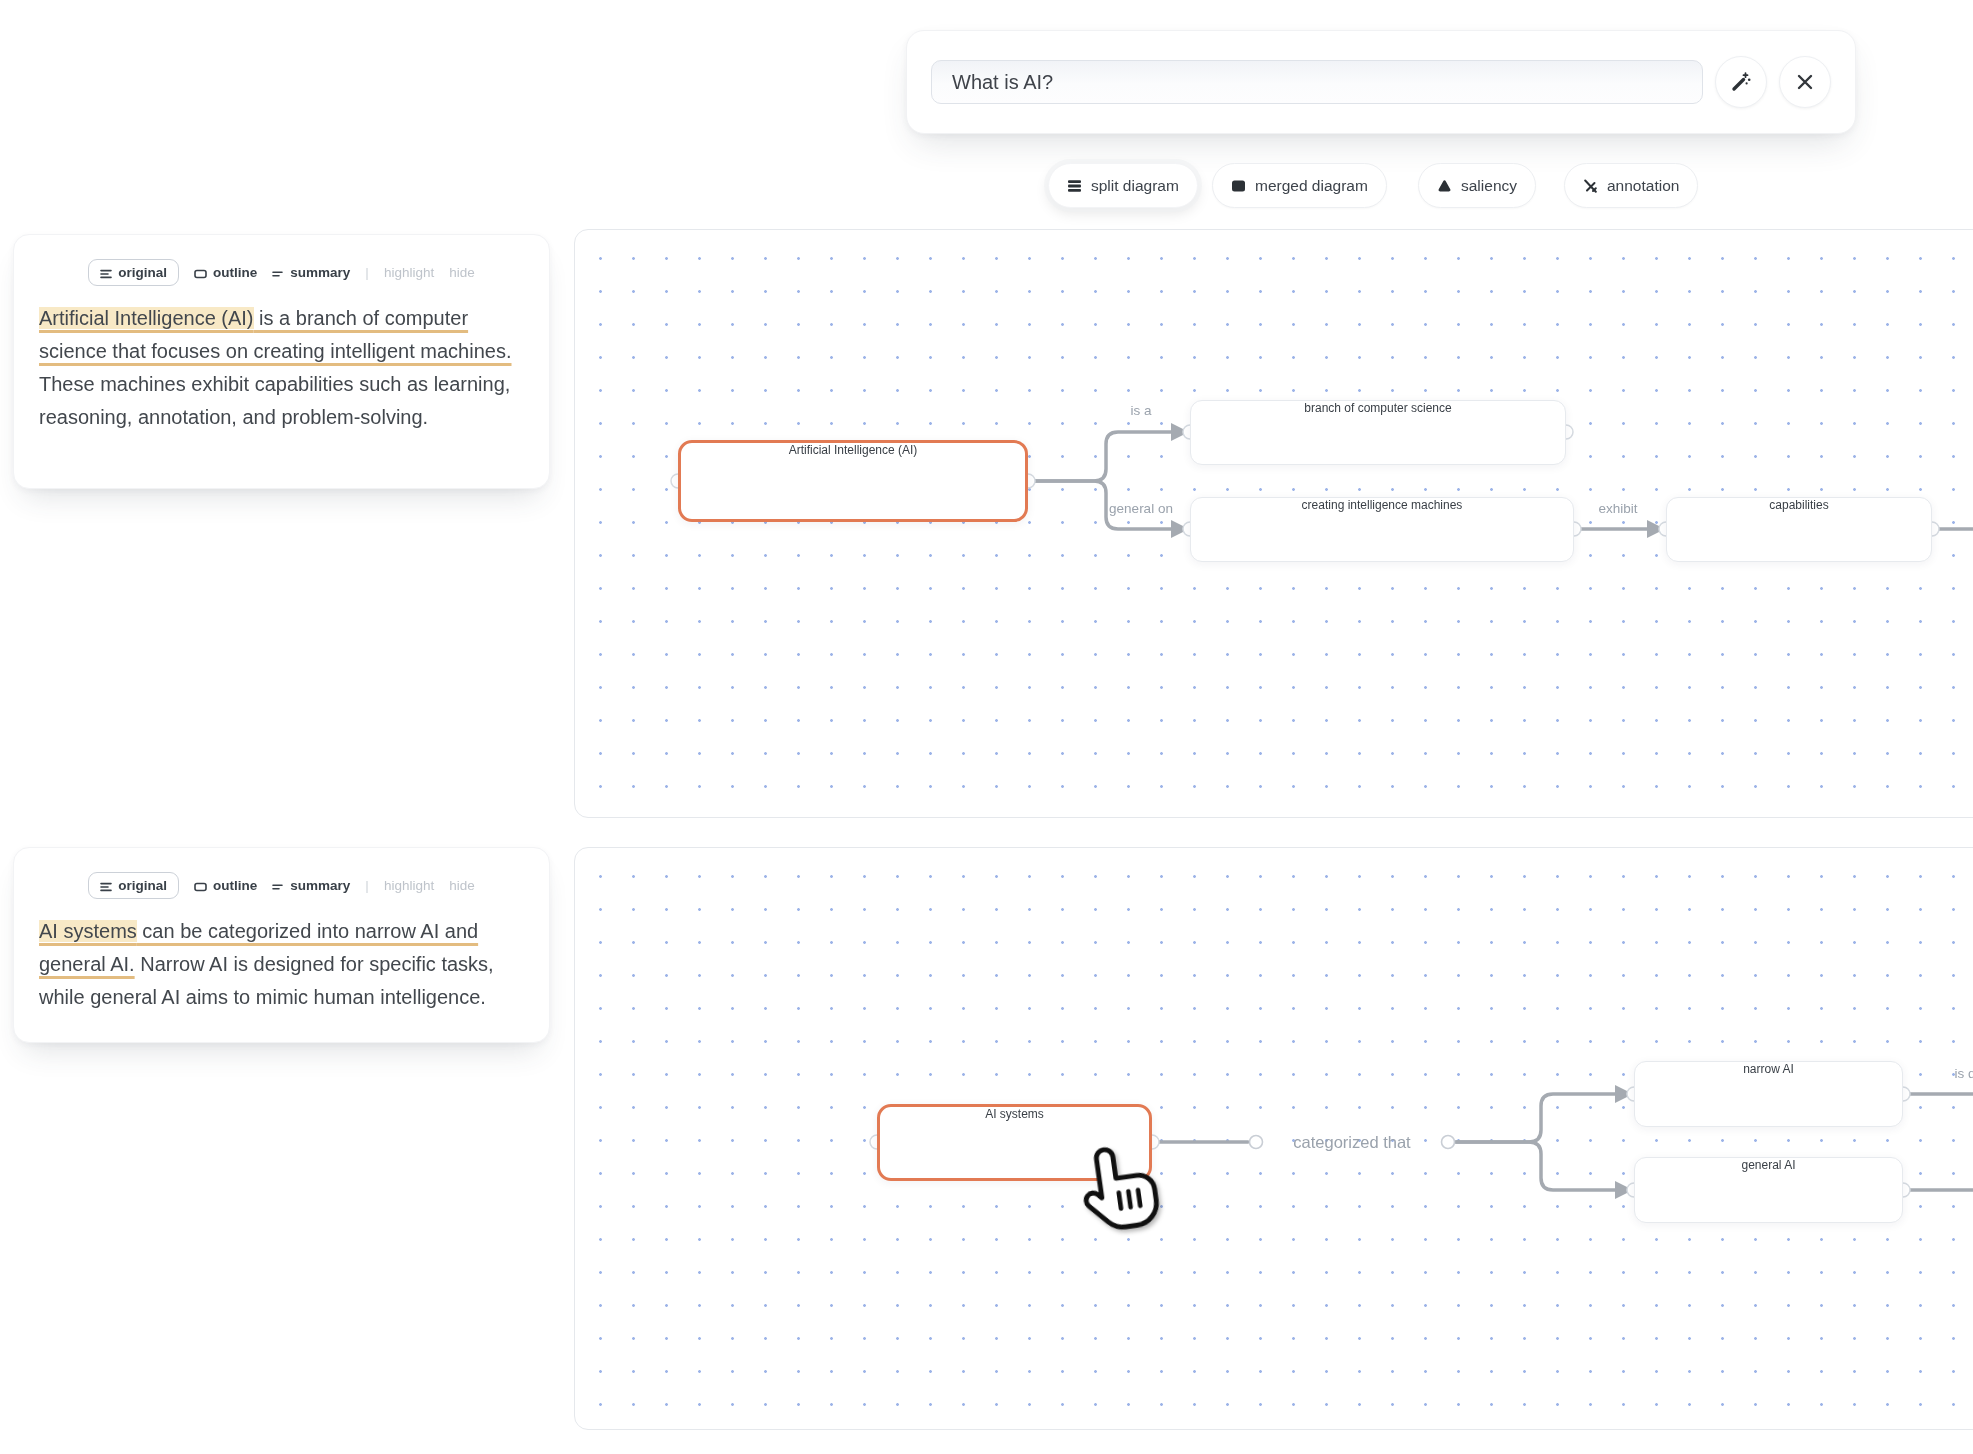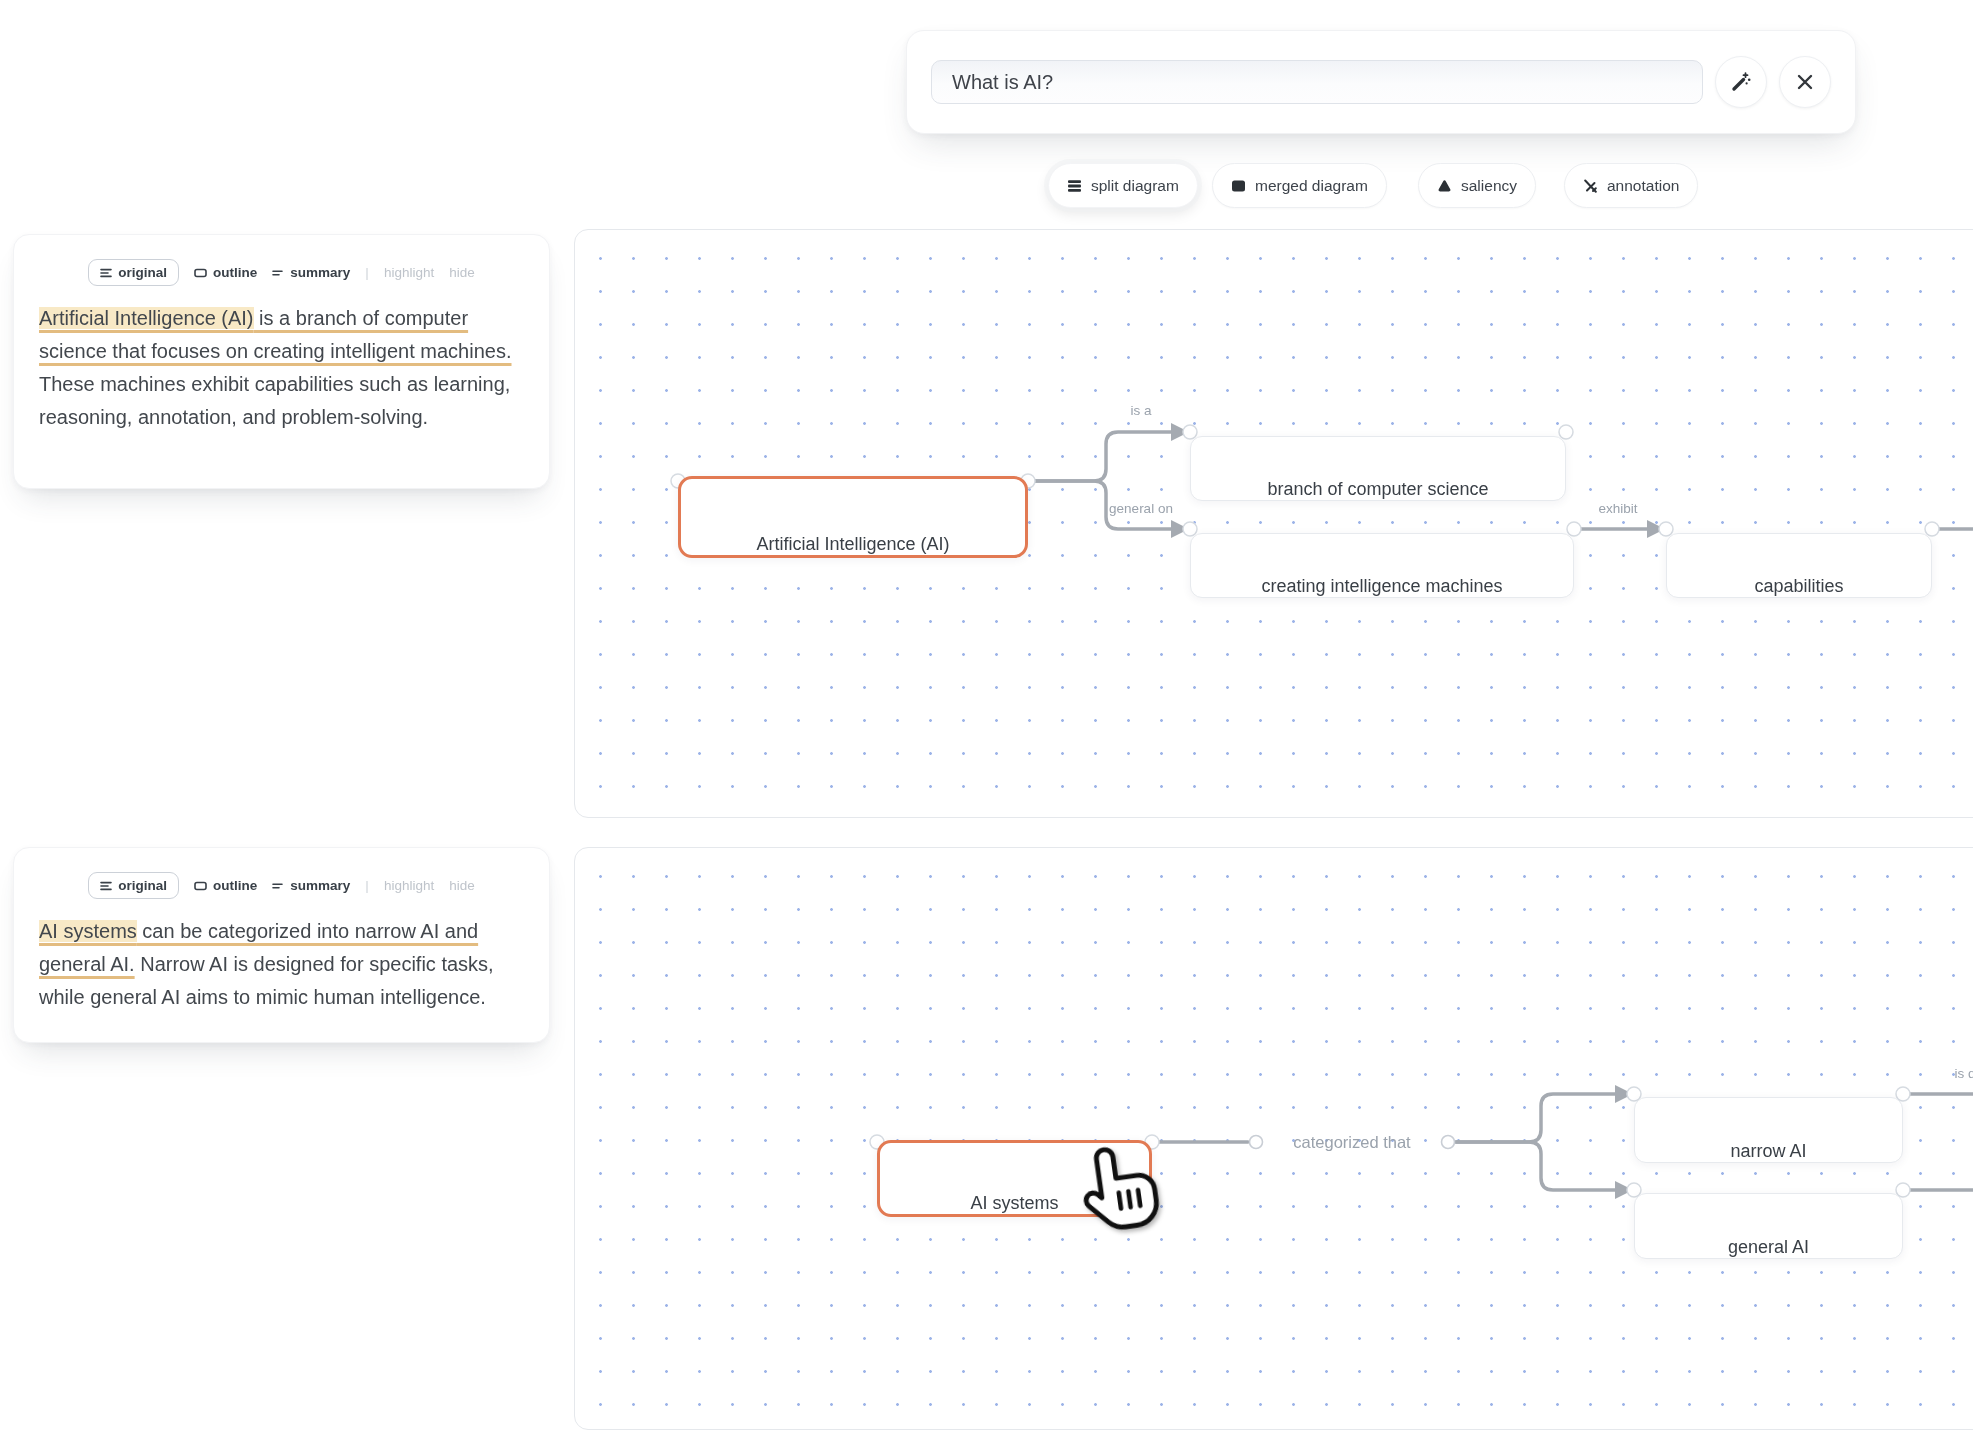--- a/index.html
+++ b/index.html
@@ -46,41 +46,41 @@
   }
 
   
   .text-card{
     position:absolute;left:13px;width:537px;background:#fff;border:1px solid #f2f3f5;border-radius:16px;
     box-shadow:0 18px 30px -12px rgba(50,60,75,.16),0 2px 6px rgba(50,60,75,.05);
     padding:24px 25px 24px 25px;
   }
   .tabs{display:flex;align-items:center;justify-content:center;gap:15px;
     font-size:13.5px;font-weight:600;color:#394048;margin-bottom:16px;white-space:nowrap;}
-  .tab{display:inline-flex;align-items:center;gap:6px;cursor:pointer;}
+  .tab{display:inline-flex;align-items:flex-end;gap:6px;cursor:pointer;}
   .tab.pill{border:1px solid #ccd1d8;border-radius:9px;padding:5px 11px;}
   .tab-sep{color:#d0d4d9;font-weight:400;}
   .tab.mutedtab{color:#bfc4cb;font-weight:500;}
   .bodytext{font-size:20px;line-height:33px;color:#42474d;}
   .u{text-decoration:underline;text-decoration-color:var(--underline);
      text-decoration-thickness:2.5px;text-underline-offset:5px;}
   .hl{background:var(--hl);}
 
   
   .panel{
     position:absolute;left:574px;width:1420px;background:#fff;
     border:1px solid #e5e8ec;border-radius:14px;overflow:hidden;
     background-image:radial-gradient(circle,var(--grid,#9db4e8) 1.3px,rgba(0,0,0,0) 1.5px);
     background-size:33px 33px;background-position:9px 12px;
   }
   .edges{position:absolute;left:0;top:0;}
   .node{
     position:absolute;background:#fff;border:1px solid #e7eaee;border-radius:12px;
-    box-shadow:0 2px 10px rgba(30,40,60,.06);display:flex;align-items:flex-end;justify-content:center;
-    font-size:18px;color:#393f46;cursor:pointer;margin-top:36px;
+    box-shadow:0 2px 10px rgba(30,40,60,.06);display:flex;align-items:flex-start;justify-content:center;
+    font-size:12px;color:#393f46;cursor:pointer;
   }
   .node.selected{border:3px solid var(--accent);border-radius:14px;}
   .edge-label{
     position:absolute;transform:translate(-50%,-50%);color:var(--muted);
     font-size:13.5px;white-space:nowrap;pointer-events:none;
   }
   .edge-label.big{font-size:16.5px;}
 
   .cursor{position:absolute;left:1080px;top:1143px;width:80px;height:92px;
     transform:rotate(-8deg);filter:drop-shadow(2px 3px 2px rgba(0,0,0,.28));pointer-events:none;}

